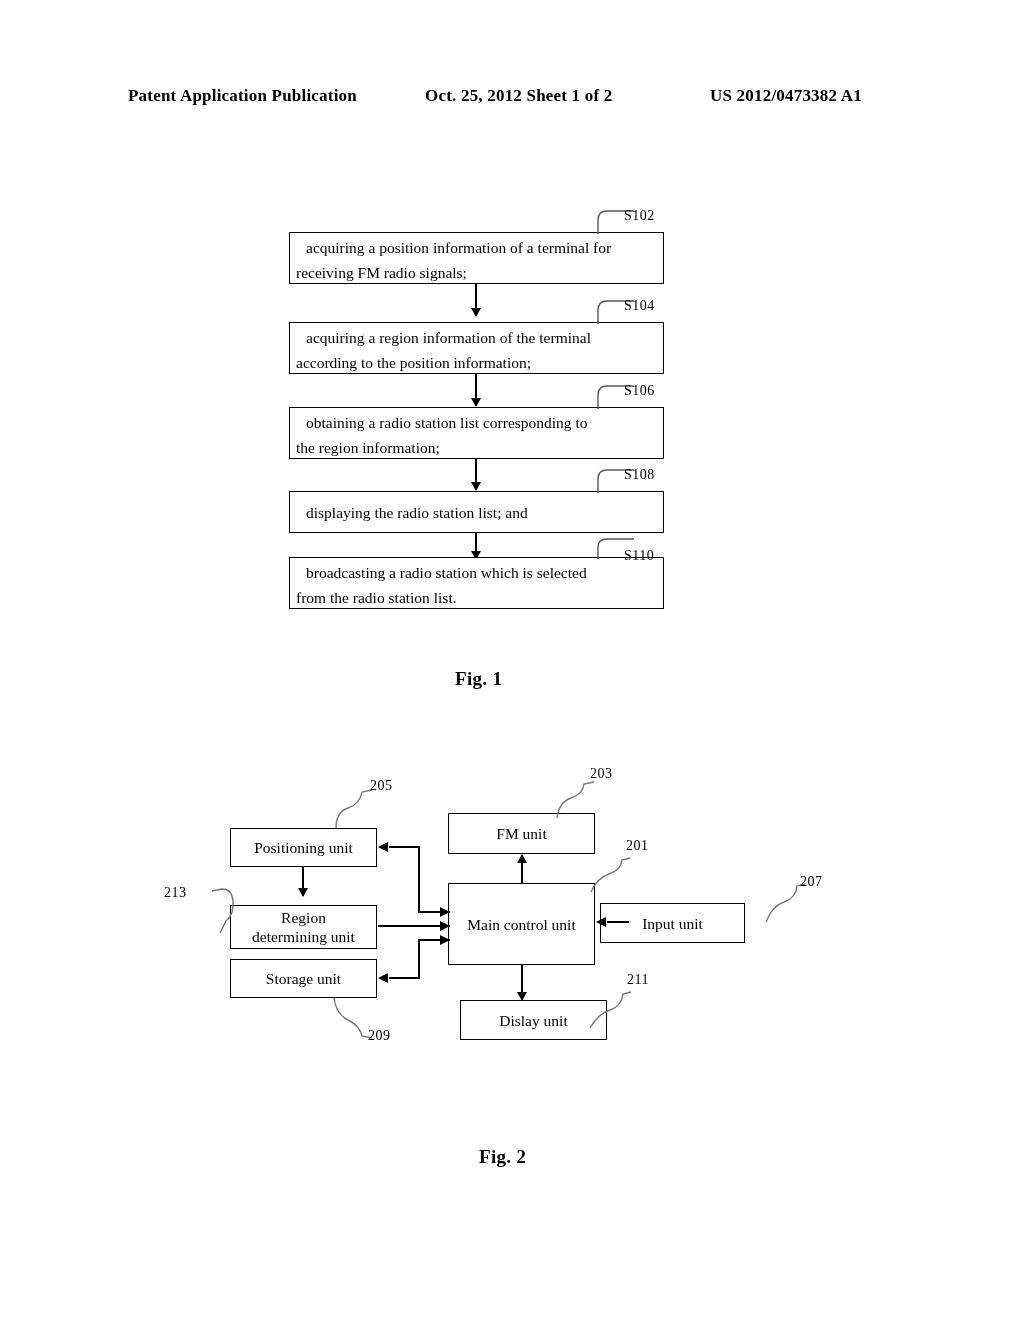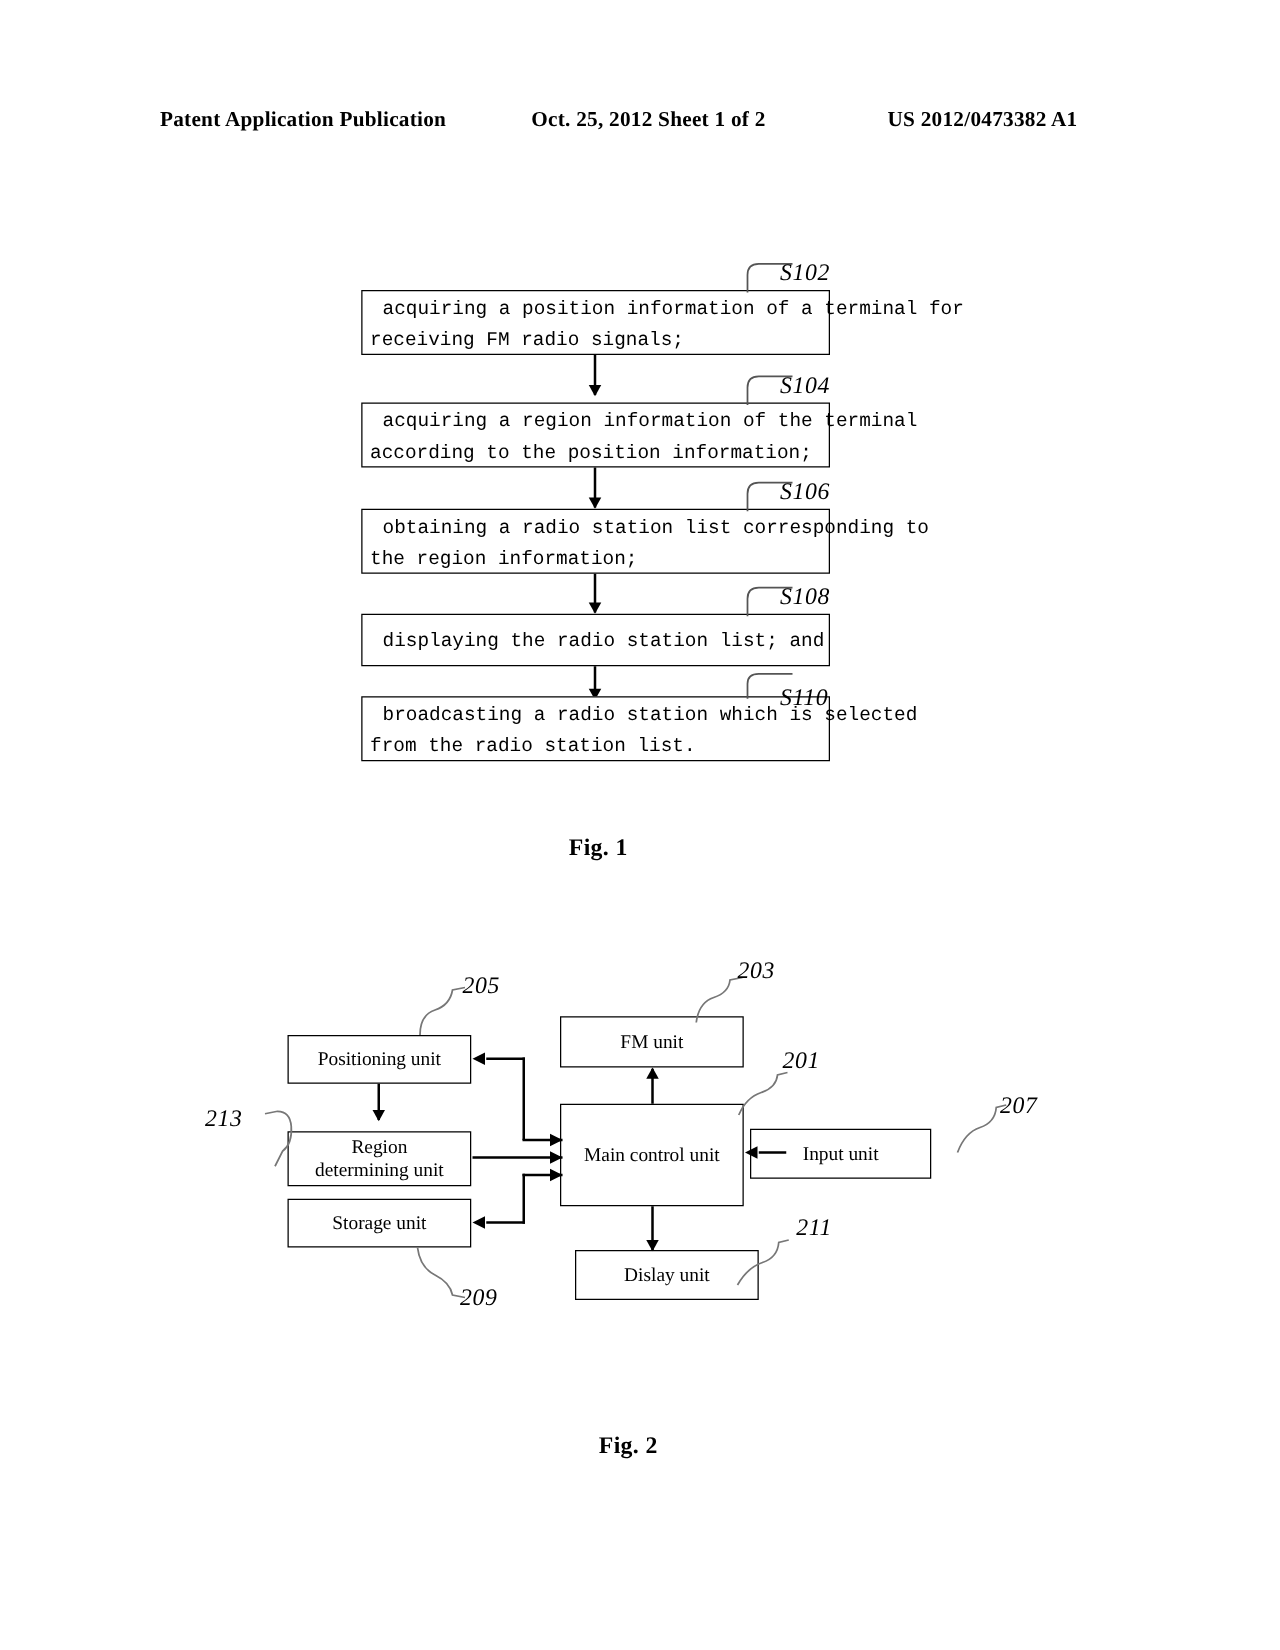--- a/index.html
+++ b/index.html
@@ -34,21 +34,20 @@
 
   
   .fbox {
     position: absolute;
     border: 1px solid #000;
     box-sizing: border-box;
     background: #fff;
     font-size: 15.5px;
     line-height: 25px;
     padding: 2px 6px 2px 6px;
-    font-family: Liberation Mono, monospace;
   }
   .fbox .ln { display: block; white-space: nowrap; }
   .fbox .ln.ind { text-indent: 10px; }
 
   
   .varrow {
     position: absolute;
     width: 2px;
     background: #000;
   }
@@ -72,24 +71,23 @@
   .hline { position: absolute; height: 2px; background: #000; }
   .vline { position: absolute; width: 2px; background: #000; }
   
   .ahead { position: absolute; width: 0; height: 0; }
   .ahead.left  { border-top: 5px solid transparent; border-bottom: 5px solid transparent; border-right: 10px solid #000; }
   .ahead.right { border-top: 5px solid transparent; border-bottom: 5px solid transparent; border-left: 10px solid #000; }
 
   
   .refnum {
     position: absolute;
-    font-size: 19px;
+    font-size: 14px;
     white-space: nowrap;
     letter-spacing: 0.5px;
-    font-style: italic;
   }
   .leader { position: absolute; }
 
   
   .figcap {
     position: absolute;
     font-weight: bold;
     font-size: 19px;
     letter-spacing: 0.3px;
   }
@@ -245,21 +243,21 @@
   <span class="refnum" style="left:626px; top:838px;">201</span>
 
   <svg class="leader" style="left:762px; top:880px; width:44px; height:44px;" viewBox="0 0 44 44">
     <path d="M4,42 Q10,26 22,22 Q34,18 35,6 L43,4" fill="none" stroke="#777" stroke-width="1.4"></path>
   </svg>
   <span class="refnum" style="left:800px; top:874px;">207</span>
 
   <svg class="leader" style="left:588px; top:988px; width:44px; height:42px;" viewBox="0 0 44 42">
     <path d="M2,40 Q10,26 22,22 Q34,18 35,6 L43,4" fill="none" stroke="#777" stroke-width="1.4"></path>
   </svg>
-  <span class="refnum" style="left:627px; top:972px;margin-left:10px;">211</span>
+  <span class="refnum" style="left:627px; top:972px;">211</span>
 
   <span class="refnum" style="left:164px; top:885px;">213</span>
   <svg class="leader" style="left:210px; top:885px; width:44px; height:52px;" viewBox="0 0 44 52">
     <path d="M2,6 L12,4 Q22,4 23,16 Q24,30 16,36 L10,48" fill="none" stroke="#777" stroke-width="1.4"></path>
   </svg>
 
   <svg class="leader" style="left:330px; top:996px; width:44px; height:48px;" viewBox="0 0 44 48">
     <path d="M4,2 Q6,18 18,24 Q30,30 32,40 L42,42" fill="none" stroke="#777" stroke-width="1.4"></path>
   </svg>
   <span class="refnum" style="left:368px; top:1028px;">209</span>

